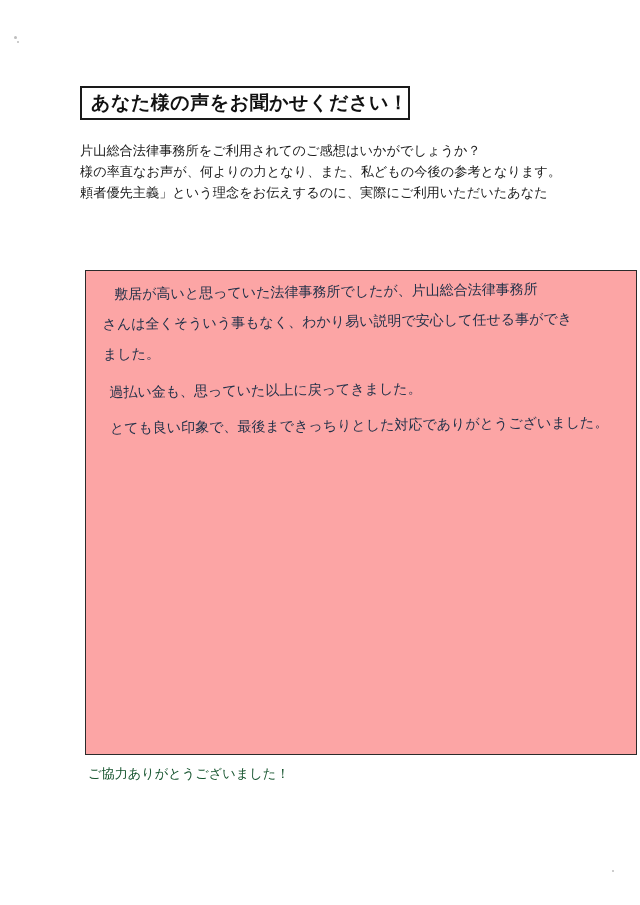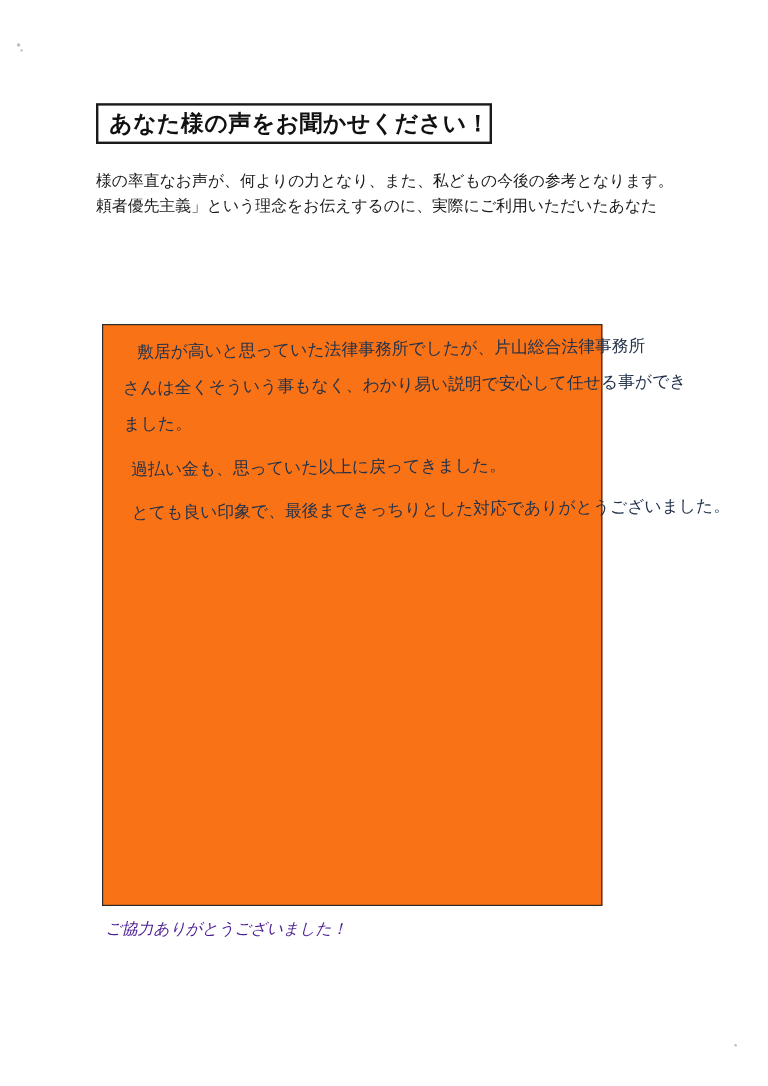--- a/index.html
+++ b/index.html
@@ -63,25 +63,25 @@
   }
   .intro p {
     margin: 0;
     white-space: nowrap;
   }
 
   .comment-box {
     position: absolute;
     left: 85px;
     top: 270px;
-    width: 417px;
+    width: 552px;
     height: 485px;
     border: 1px solid #2b2b2b;
     box-sizing: border-box;
-    background: #f97316;
+    background: #fca5a5;
   }
 
   .handwriting {
     position: absolute;
     left: 14px;
     top: 8px;
     width: 440px;
     font-family: "DejaVu Sans", sans-serif;
     font-size: 14px;
     line-height: 30px;
@@ -97,39 +97,39 @@
   .hw-line.l2 { margin-left: 2px; }
   .hw-line.l3 { margin-left: 2px; }
   .hw-line.l4 { margin-left: 8px; margin-top: 8px; }
   .hw-line.l5 { margin-left: 8px; margin-top: 6px; }
 
   .thanks {
     position: absolute;
     left: 88px;
     top: 765px;
     font-size: 13.2px;
-    color: #4c1d95;
+    color: #14532d;
     white-space: nowrap;
-    font-style: italic;
   }
 </style>
 </head>
 <body>
 
 <div class="page">
 
   <div class="speck" style="left:14px; top:36px; width:3px; height:3px;"></div>
   <div class="speck" style="left:17px; top:41px; width:2px; height:2px;"></div>
   <div class="speck" style="left:612px; top:870px; width:2px; height:2px;"></div>
 
   <div class="title-box">
     <span class="title-text">あなた様の声をお聞かせください！</span>
   </div>
 
   <div class="intro">
+    <p>片山総合法律事務所をご利用されてのご感想はいかがでしょうか？</p>
     <p>様の率直なお声が、何よりの力となり、また、私どもの今後の参考となります。</p>
     <p>頼者優先主義」という理念をお伝えするのに、実際にご利用いただいたあなた</p>
   </div>
 
   <div class="comment-box">
     <div class="handwriting">
       <span class="hw-line l1">敷居が高いと思っていた法律事務所でしたが、片山総合法律事務所</span>
       <span class="hw-line l2">さんは全くそういう事もなく、わかり易い説明で安心して任せる事ができ</span>
       <span class="hw-line l3">ました。</span>
       <span class="hw-line l4">過払い金も、思っていた以上に戻ってきました。</span>

